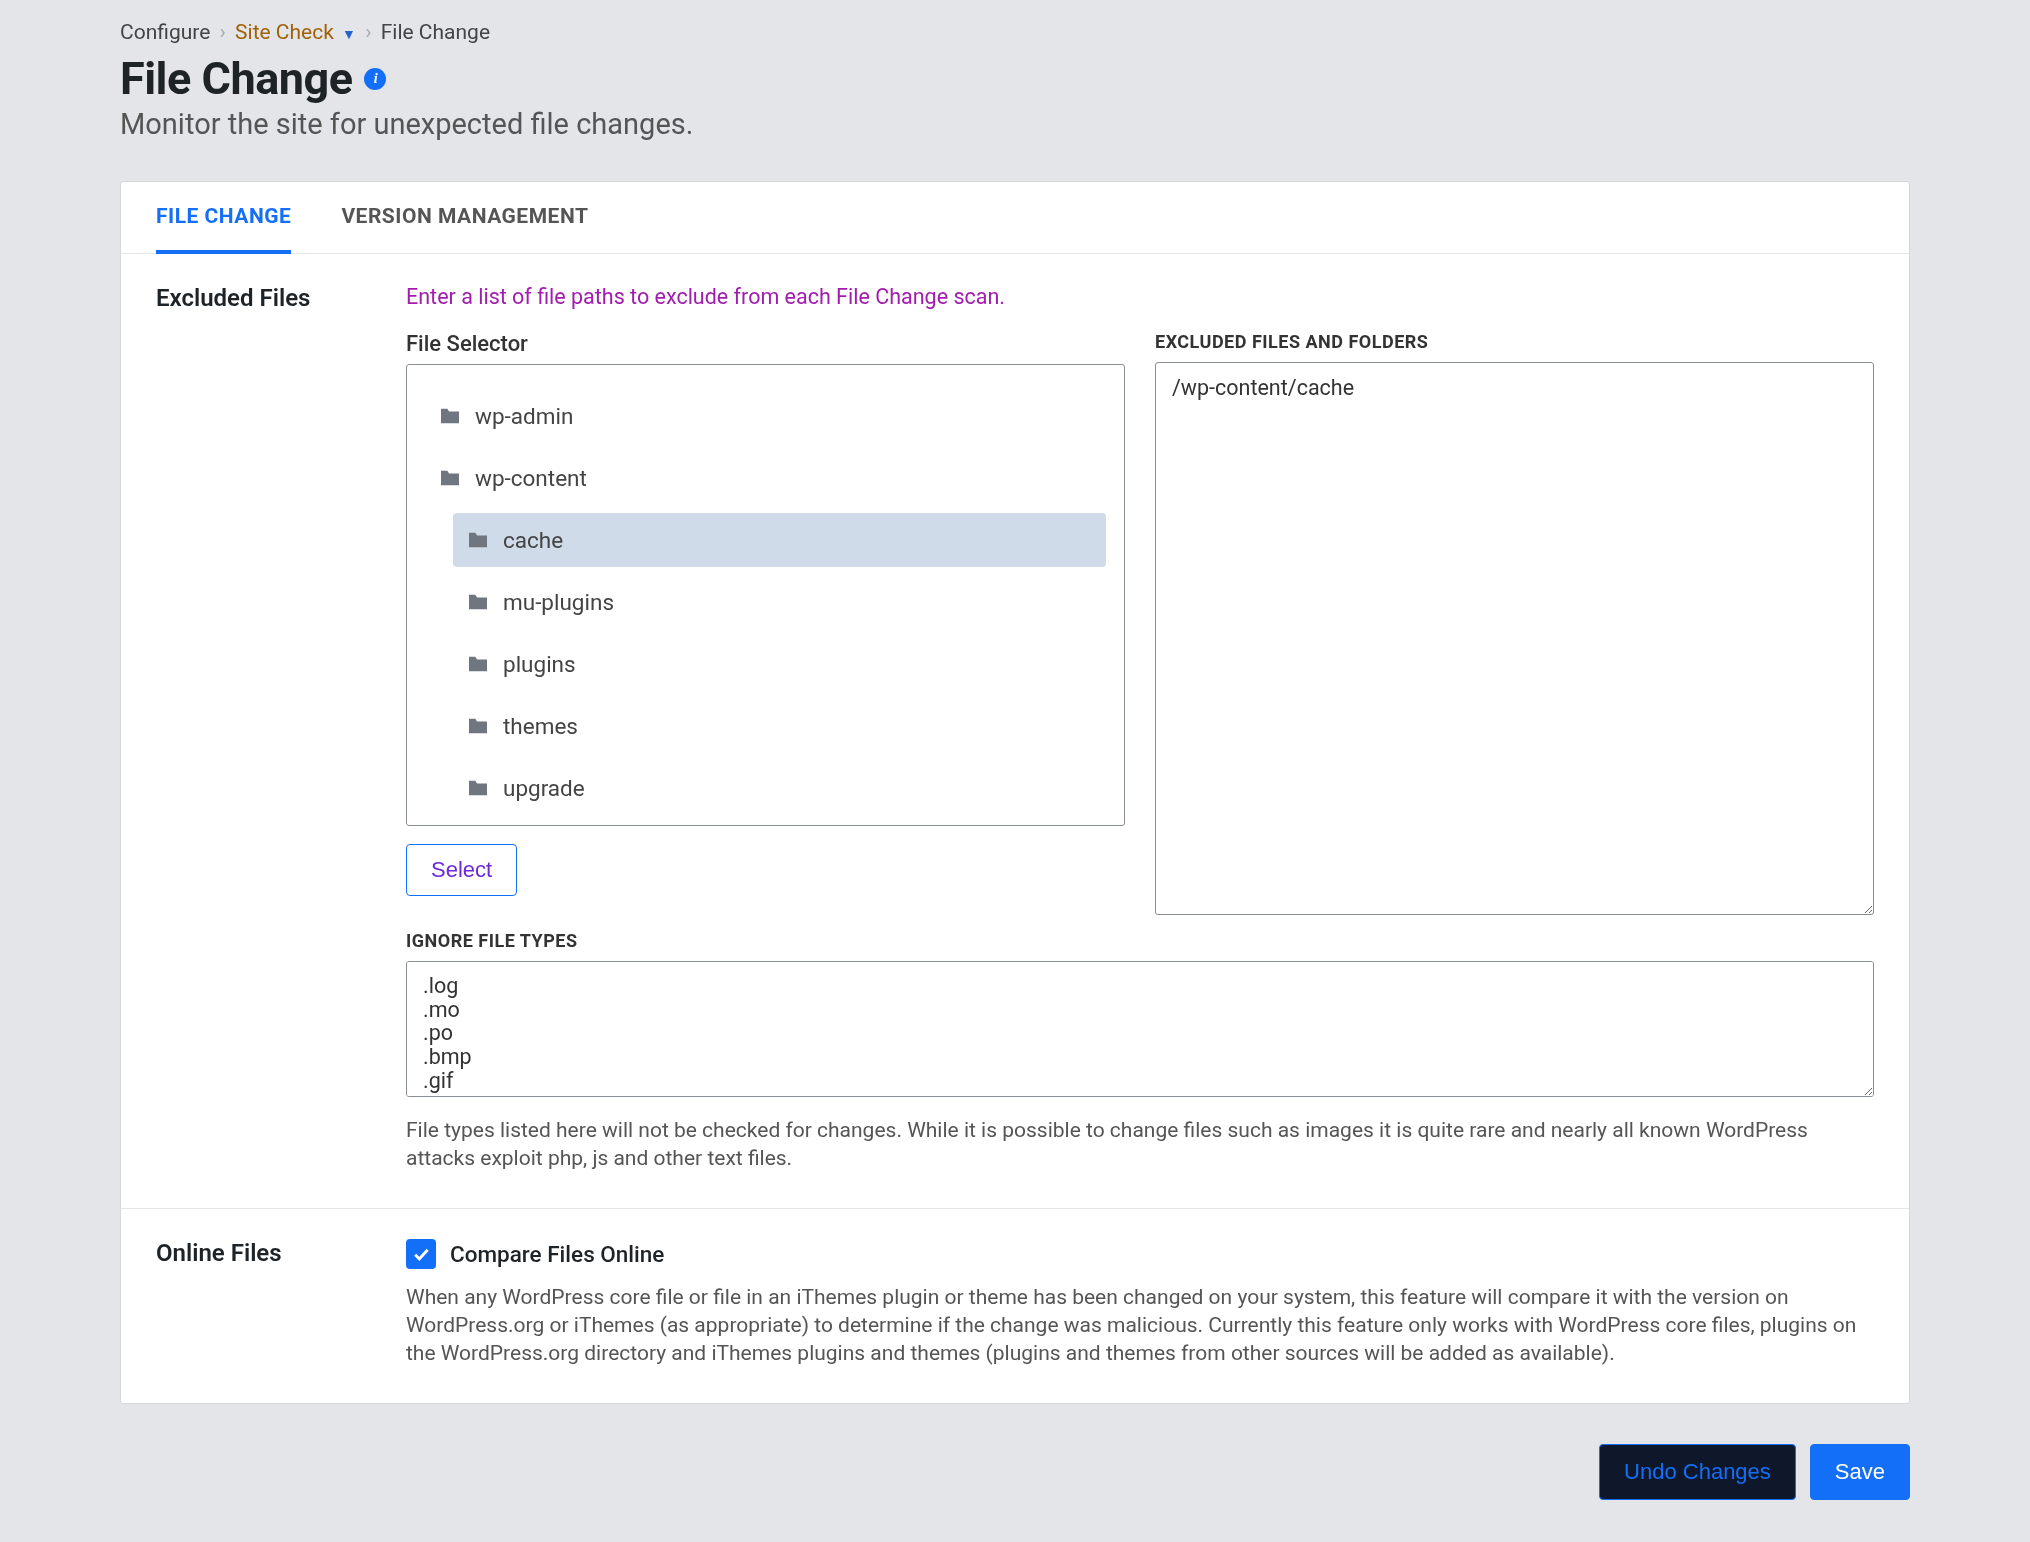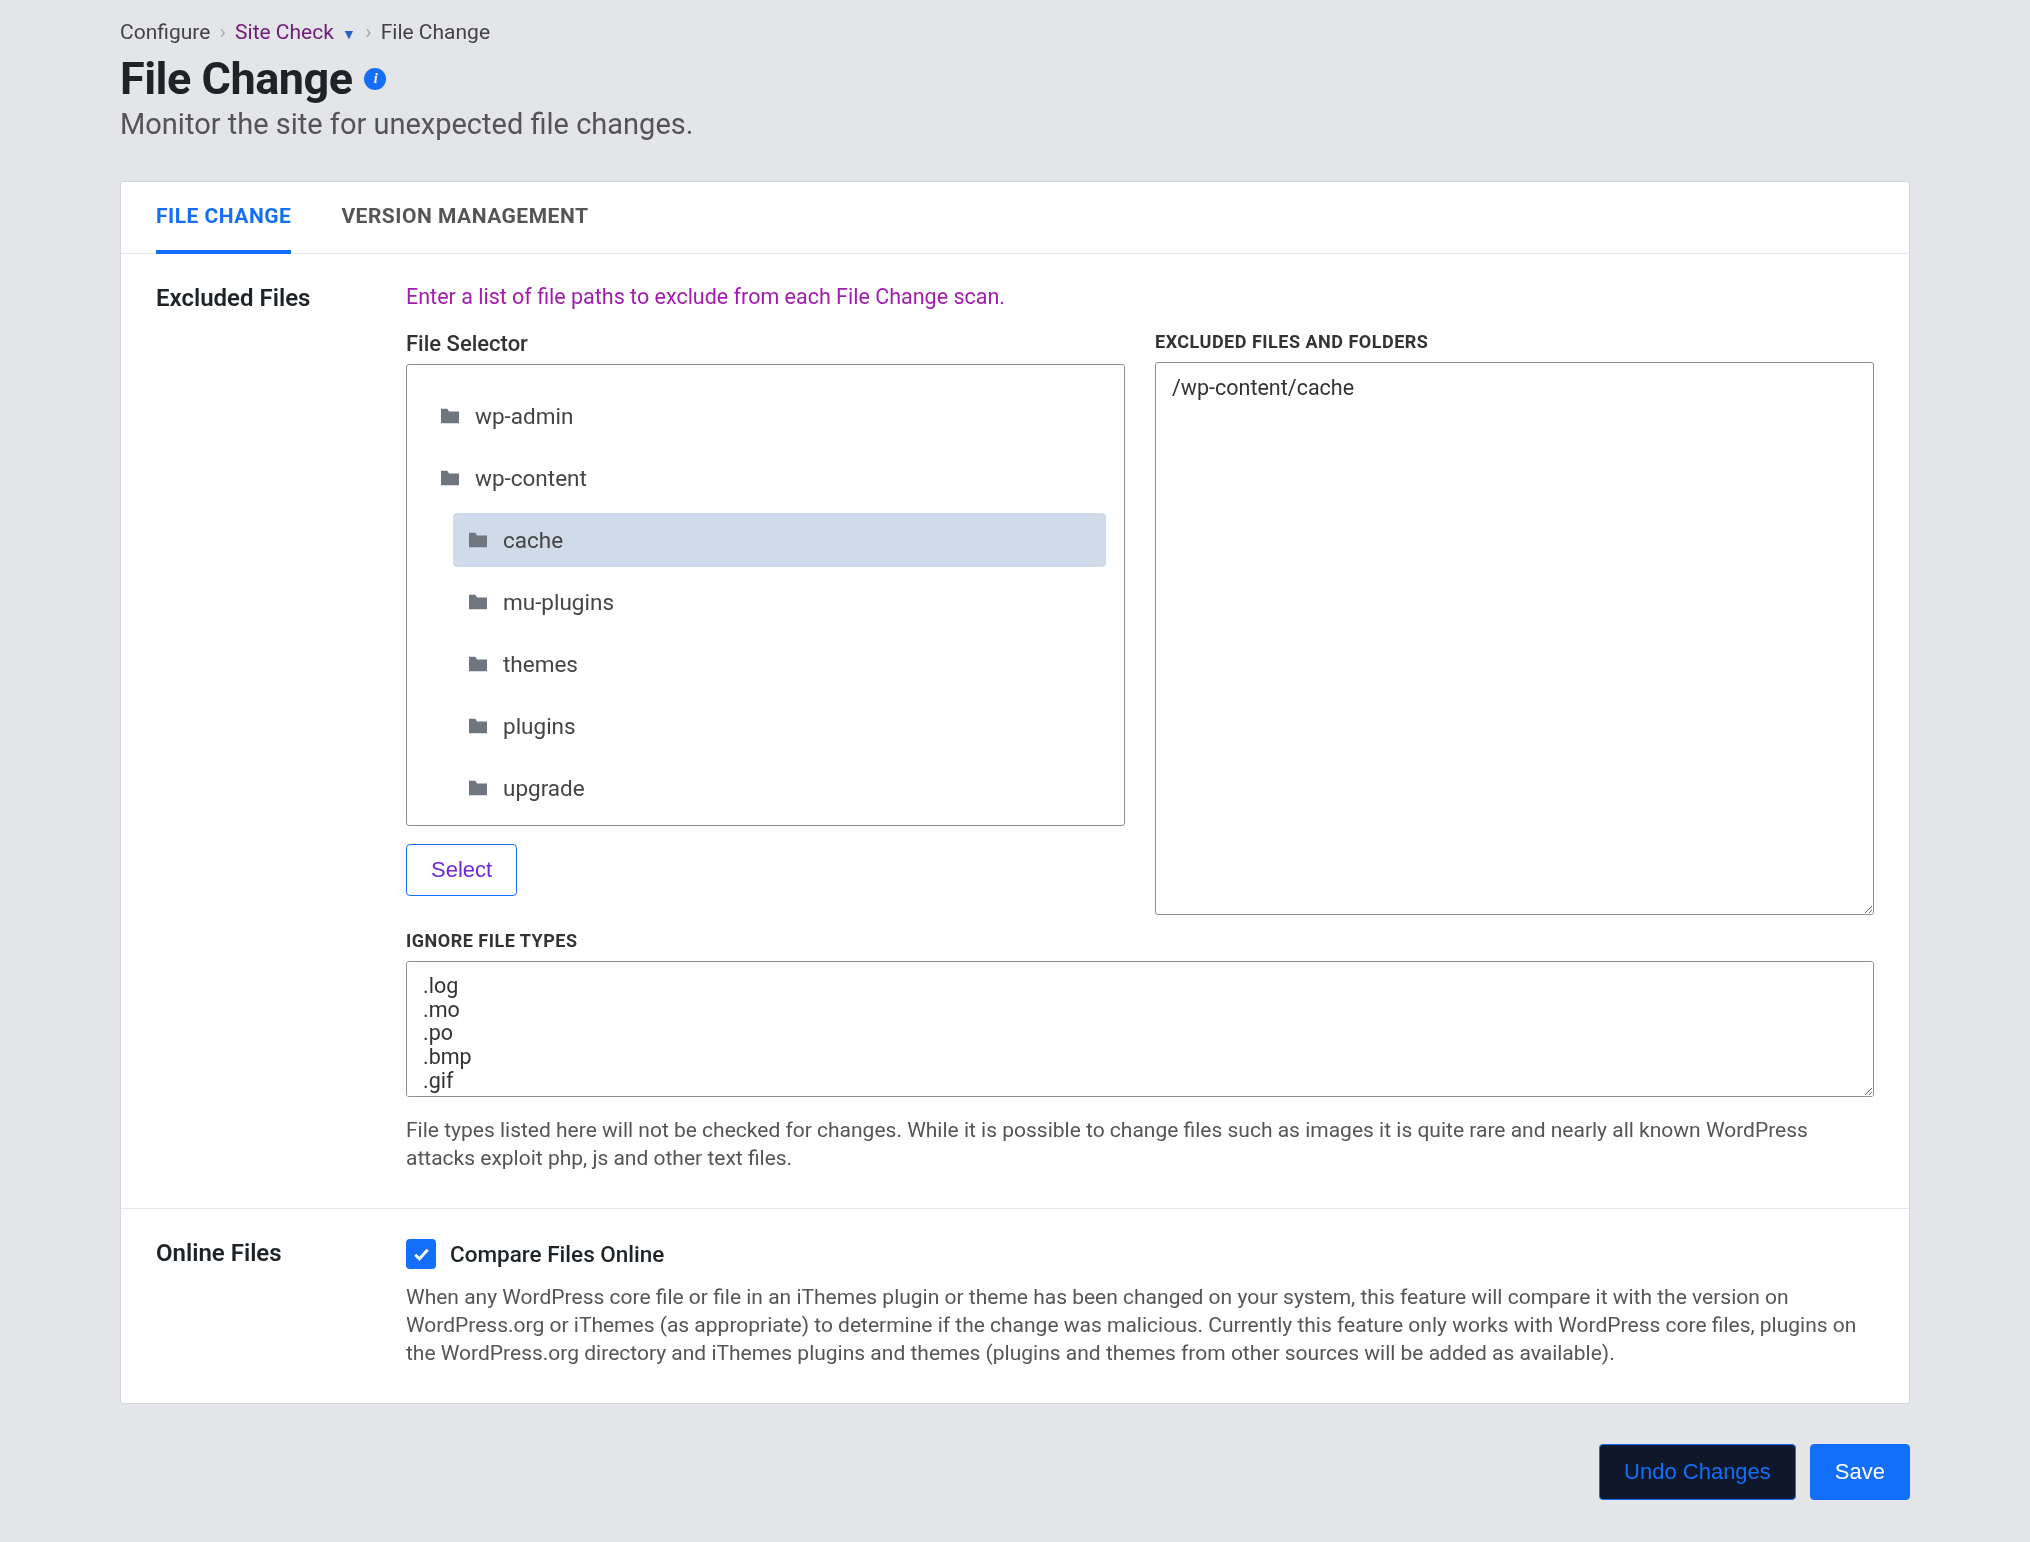--- a/index.html
+++ b/index.html
@@ -16,21 +16,21 @@
     .breadcrumb {
       font-size: 21px;
       margin-bottom: 8px;
       color: #444;
     }
     .breadcrumb .chev {
       color: #aaa;
       margin: 0 4px;
     }
     .breadcrumb a {
-      color: #701a75;
+      color: #a16207;
       text-decoration: none;
     }
     .breadcrumb .dropdown-caret {
       color: #2262cc;
       font-size: 14px;
       margin-left: 3px;
     }
     h1.page-title {
       font-size: 45px;
       font-weight: 700;
@@ -258,27 +258,27 @@
                 <div class="tree-item depth-1">
                   <svg class="folder-icon" viewBox="0 0 24 20">
                     <path d="M2 2h7l2 3h11v13H2z"></path>
                   </svg>
                   <span>mu-plugins</span>
                 </div>
                 <div class="tree-item depth-1">
                   <svg class="folder-icon" viewBox="0 0 24 20">
                     <path d="M2 2h7l2 3h11v13H2z"></path>
                   </svg>
+                  <span>plugins</span>
+                </div>
+                <div class="tree-item depth-1">
+                  <svg class="folder-icon" viewBox="0 0 24 20">
+                    <path d="M2 2h7l2 3h11v13H2z"></path>
+                  </svg>
                   <span>themes</span>
-                </div>
-                <div class="tree-item depth-1">
-                  <svg class="folder-icon" viewBox="0 0 24 20">
-                    <path d="M2 2h7l2 3h11v13H2z"></path>
-                  </svg>
-                  <span>plugins</span>
                 </div>
                 <div class="tree-item depth-1">
                   <svg class="folder-icon" viewBox="0 0 24 20">
                     <path d="M2 2h7l2 3h11v13H2z"></path>
                   </svg>
                   <span>upgrade</span>
                 </div>
               </div>
             <button class="select-btn">Select</button>
           </div>

